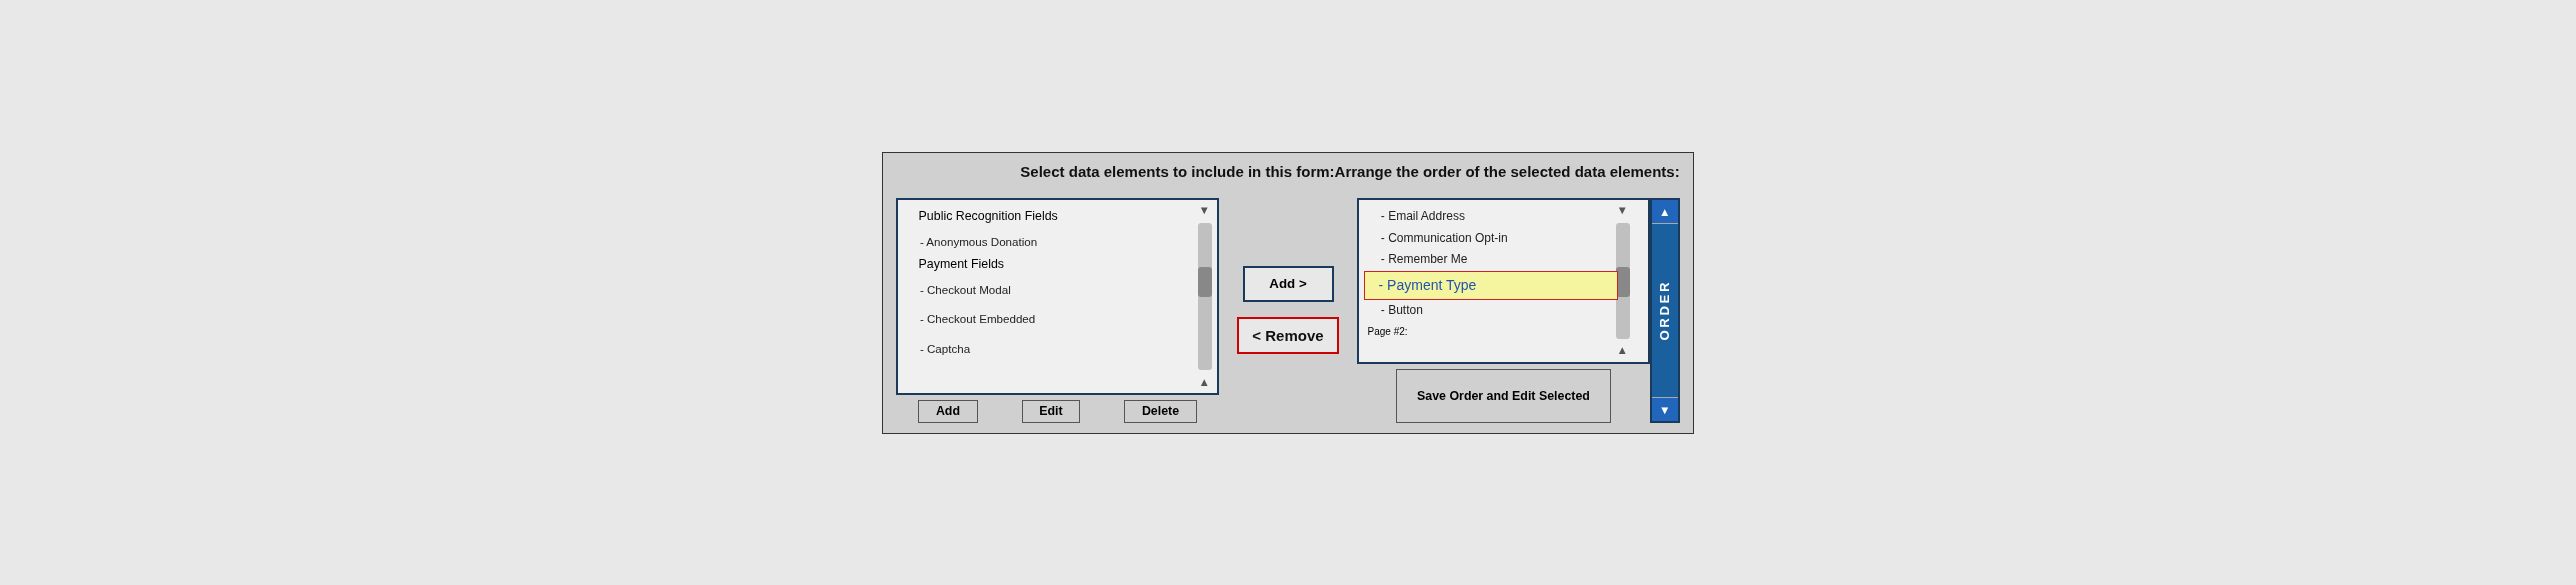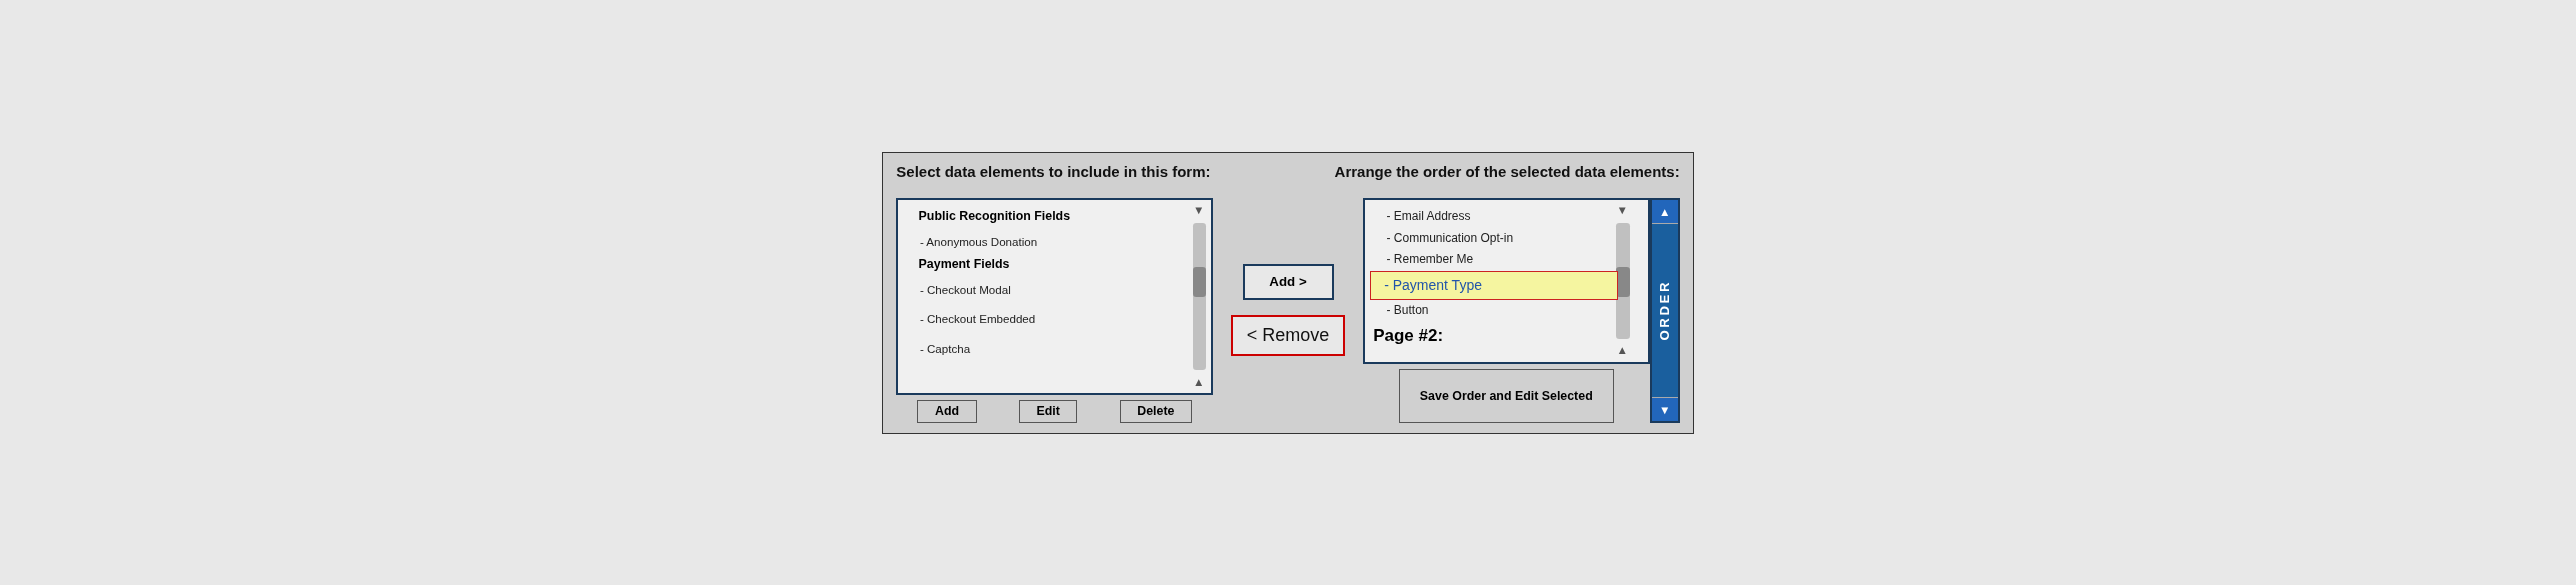--- a/index.html
+++ b/index.html
@@ -12,21 +12,21 @@
       min-height: 100vh;
     }
     .outer-container {
       background: #d0d0d0;
       border: 1.7px solid #333;
       padding: 10px 13.3px 10px 13.3px;
       width: 812px;
     }
     .header-row {
       display: flex;
-      justify-content: space-between;
+      justify-content: flex-end;
       margin-bottom: 18px;
     }
     .header-left, .header-right {
       font-size: 15px;
       font-weight: bold;
       color: #111;
     }
     .main-row {
       display: flex;
       gap: 8.3px;
@@ -81,21 +81,21 @@
       position: absolute;
       top: 30%;
       left: 0;
       right: 0;
       height: 30px;
       background: #888;
       border-radius: 3.3px;
       cursor: pointer;
     }
     .group-label {
-      font-weight: bold;
+      font-weight: normal;
       font-size: 12.4px;
       margin-bottom: 1.7px;
       margin-top: 3.3px;
       padding-left: 12px;
     }
     .list-item {
       font-size: 11.6px;
       padding-left: 13.3px;
       line-height: 1.8;
       color: #222;
@@ -135,22 +135,22 @@
       font-size: 13.3px;
       font-weight: bold;
       cursor: pointer;
       min-width: 91px;
       text-align: center;
     }
     .remove-btn {
       border: 2.1px solid #cc0000;
       background: #e8e8e8;
       padding: 8.3px 13.3px;
-      font-size: 18px;
-      font-weight: normal;
+      font-size: 15px;
+      font-weight: bold;
       cursor: pointer;
       min-width: 91px;
       text-align: left;
       color: #111;
     }
     
     .right-panel {
       flex: 1;
       display: flex;
       flex-direction: row;
@@ -221,22 +221,22 @@
       margin-left: -3.3px;
       line-height: 1.8;
       font-size: 14px;
       color: #2255aa;
       position: relative;
     }
     .highlighted-item::before {
       content: "- ";
     }
     .page-label {
-      font-size: 17px;
-      font-weight: bold;
+      font-size: 10px;
+      font-weight: normal;
       margin-top: 5px;
     }
     
     .order-sidebar {
       display: flex;
       flex-direction: column;
       align-items: center;
       border: 2.1px solid #1a3a5c;
       background: #1a5f9e;
       width: 30px;

